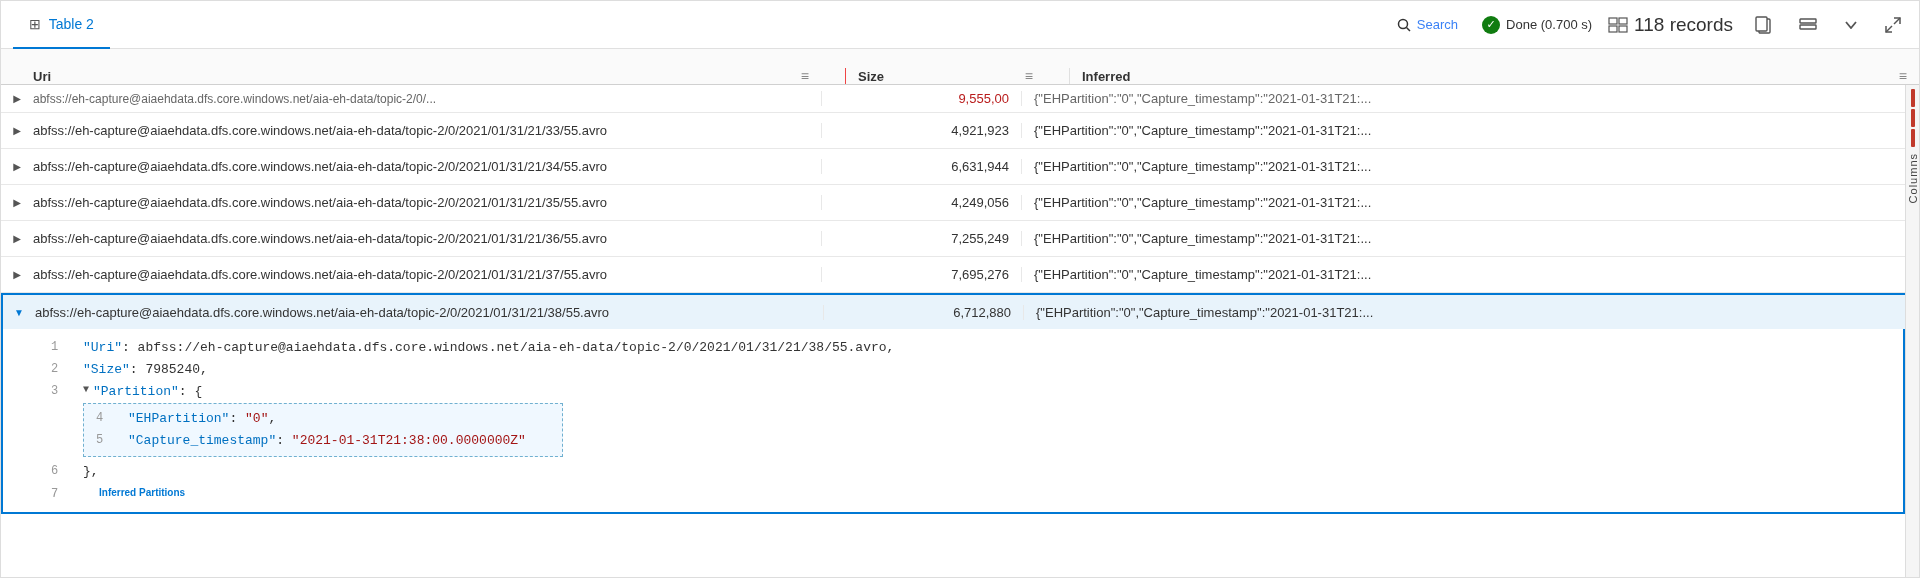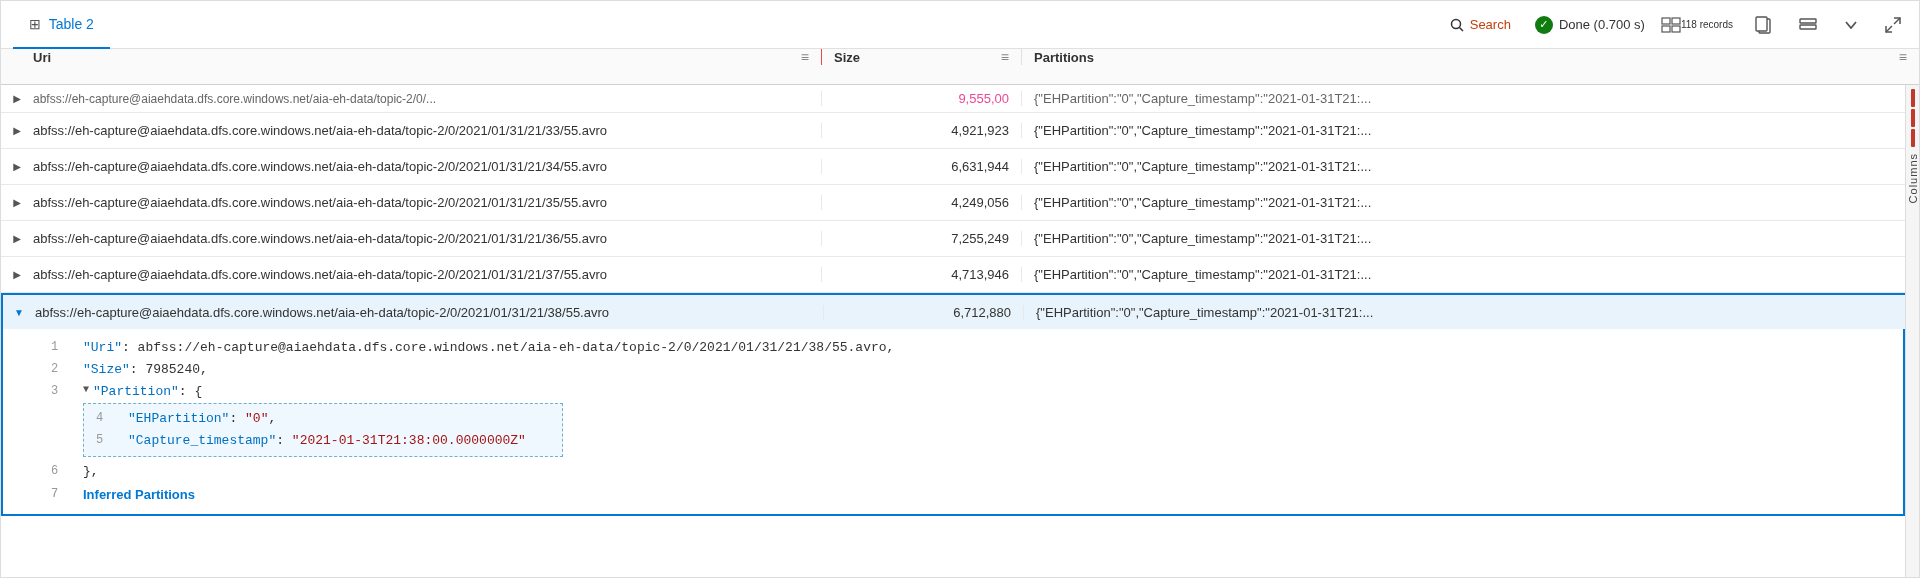--- a/index.html
+++ b/index.html
@@ -60,21 +60,21 @@
       display: flex;
       align-items: center;
       gap: 16px;
     }
 
     .search-btn {
       display: flex;
       align-items: center;
       gap: 6px;
       cursor: pointer;
-      color: #c2410c;
+      color: #3b82f6;
       font-size: 13px;
       padding: 4px 8px;
       border-radius: 3px;
     }
 
     .status-done {
       display: flex;
       align-items: center;
       gap: 6px;
       font-size: 13px;
@@ -90,21 +90,22 @@
       align-items: center;
       justify-content: center;
       color: #fff;
       font-size: 11px;
       flex-shrink: 0;
     }
 
     .records-count {
       display: flex;
       align-items: center;
-      font-size: 10px;
+      gap: 6px;
+      font-size: 19px;
       color: #333;
     }
 
     .toolbar-icon-btn {
       cursor: pointer;
       padding: 4px 6px;
       border-radius: 3px;
       color: #555;
       font-size: 16px;
       display: flex;
@@ -116,25 +117,26 @@
       flex: 1;
       display: flex;
       flex-direction: column;
       overflow: hidden;
       position: relative;
     }
 
     
     .table-header {
       display: flex;
-      align-items: flex-start;
+      align-items: flex-end;
       height: 36px;
       border-bottom: 1px solid #d0d0d0;
       background: #fafafa;
       flex-shrink: 0;
+      gap: 24px;
     }
 
     .col-uri {
       flex: 0 0 820px;
       padding: 0 12px 0 32px;
       font-weight: 600;
       font-size: 13px;
       color: #333;
       display: flex;
       align-items: center;
@@ -261,21 +263,22 @@
     .detail-key { color: #0070c1; }
     .detail-val { color: #333; }
     .detail-string-val { color: #a31515; }
     .detail-brace { color: #333; }
     .detail-expand-icon { color: #555; font-size: 10px; margin-right: 4px; cursor: pointer; }
 
     
     .inferred-partitions {
       color: #0078d4;
       font-weight: 600;
-      font-size: 13px;
+      font-size: 10px;
+      margin-left: 16px;
       font-family: 'Segoe UI', Arial, sans-serif;
       text-align: right;
     }
 
     
     .columns-indicator {
       position: absolute;
       right: 0;
       top: 36px;
       width: 14px;
@@ -378,31 +381,31 @@
     <div class="table-header">
       <div class="col-uri">
         <span>Uri</span>
         <span class="col-menu-icon">≡</span>
       </div>
       <div class="col-size">
         <span>Size</span>
         <span class="col-menu-icon">≡</span>
       </div>
       <div class="col-partition">
-        <span>Partitions</span>
+        <span>Inferred</span>
         <span class="col-menu-icon">≡</span>
       </div>
     </div>
 
     <div class="table-body">
 
       <div class="table-row partial-visible">
         <div class="row-expand">▶</div>
         <div class="row-uri" style="color:#666;font-size:12px;">abfss://eh-capture@aiaehdata.dfs.core.windows.net/aia-eh-data/topic-2/0/...</div>
-        <div class="row-size" style="color:#ec4899;">9,555,00</div>
+        <div class="row-size" style="color:#b91c1c;">9,555,00</div>
         <div class="row-partition" style="color:#666;">{"EHPartition":"0","Capture_timestamp":"2021-01-31T21:...</div>
       </div>
 
       <div class="table-row">
         <div class="row-expand">▶</div>
         <div class="row-uri">abfss://eh-capture@aiaehdata.dfs.core.windows.net/aia-eh-data/topic-2/0/2021/01/31/21/33/55.avro</div>
         <div class="row-size">4,921,923</div>
         <div class="row-partition">{"EHPartition":"0","Capture_timestamp":"2021-01-31T21:...</div>
       </div>
 
@@ -423,21 +426,21 @@
       <div class="table-row">
         <div class="row-expand">▶</div>
         <div class="row-uri">abfss://eh-capture@aiaehdata.dfs.core.windows.net/aia-eh-data/topic-2/0/2021/01/31/21/36/55.avro</div>
         <div class="row-size">7,255,249</div>
         <div class="row-partition">{"EHPartition":"0","Capture_timestamp":"2021-01-31T21:...</div>
       </div>
 
       <div class="table-row">
         <div class="row-expand">▶</div>
         <div class="row-uri">abfss://eh-capture@aiaehdata.dfs.core.windows.net/aia-eh-data/topic-2/0/2021/01/31/21/37/55.avro</div>
-        <div class="row-size">4,713,946</div>
+        <div class="row-size">7,695,276</div>
         <div class="row-partition">{"EHPartition":"0","Capture_timestamp":"2021-01-31T21:...</div>
       </div>
 
       <div class="table-row selected" style="border: 2px solid #0078d4; border-bottom: none;">
         <div class="row-expand" style="color:#0078d4;">▼</div>
         <div class="row-uri">abfss://eh-capture@aiaehdata.dfs.core.windows.net/aia-eh-data/topic-2/0/2021/01/31/21/38/55.avro</div>
         <div class="row-size">6,712,880</div>
         <div class="row-partition">{"EHPartition":"0","Capture_timestamp":"2021-01-31T21:...</div>
       </div>
 

